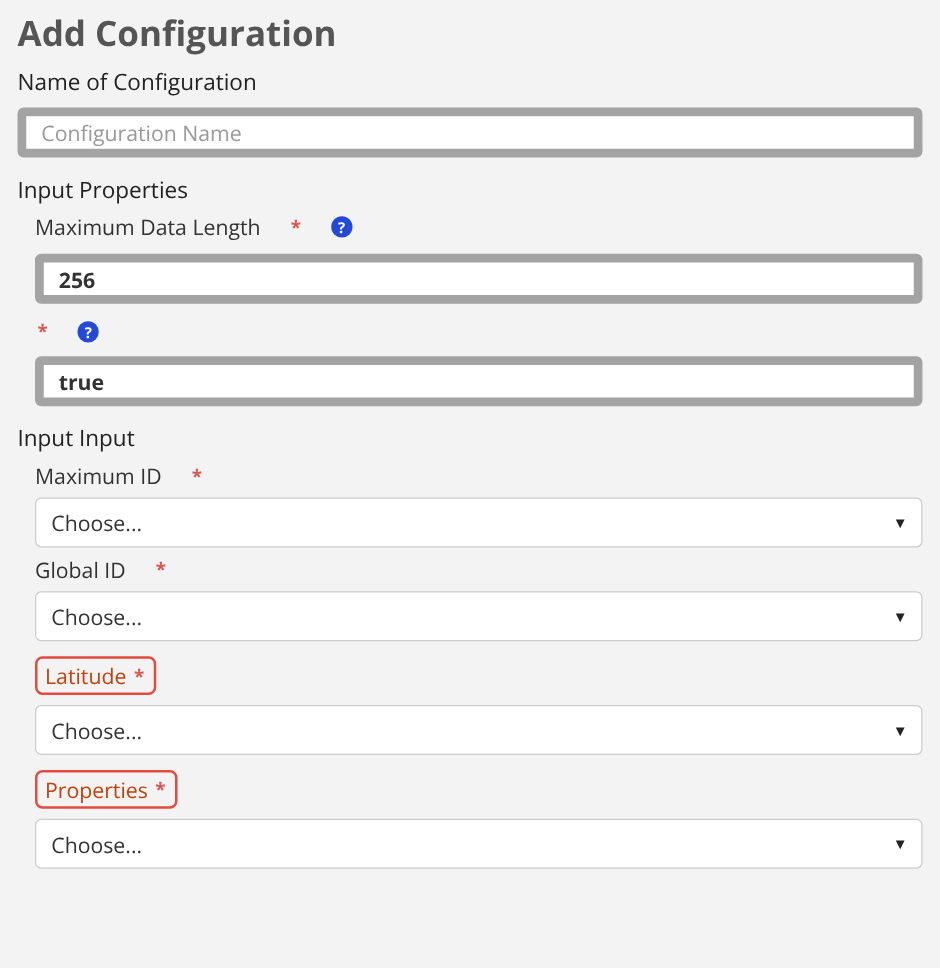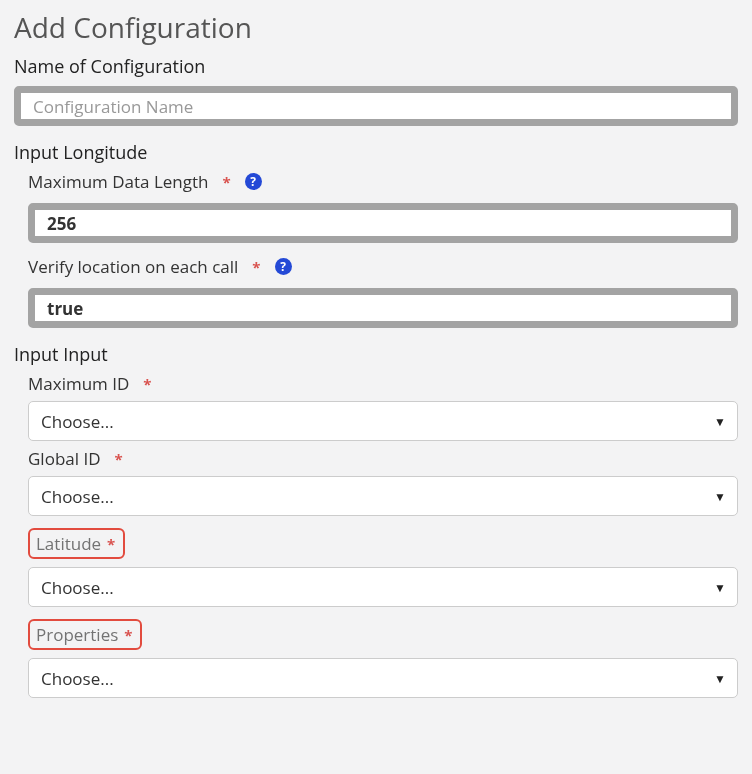--- a/index.html
+++ b/index.html
@@ -9,35 +9,35 @@
     }
     body {
       font-family: "Segoe UI", "Open Sans", Arial, sans-serif;
       background: #f3f3f4;
       color: #333;
       width: 752px;
       padding: 8px 14px 20px 14px;
     }
     .page-title {
       font-size: 28px;
-      font-weight: 400;
+      font-weight: 700;
       color: #555;
       margin-bottom: 8px;
     }
     .section-label {
       font-size: 18px;
       font-weight: 400;
       color: #222;
       margin-top: 8px;
       margin-bottom: 4px;
     }
     .field-label-row {
       display: flex;
       align-items: center;
-      gap: 12px;
+      gap: 22px;
       margin: 6px 0 6px 14px;
       font-size: 17px;
       color: #333;
     }
     .field-label-text {
       font-size: 17px;
     }
     .required {
       color: #d9534f;
       font-size: 15px;
@@ -115,47 +115,46 @@
     .highlight-box {
       display: inline-flex;
       align-items: center;
       gap: 4px;
       border: 2px solid #e24b3e;
       border-radius: 6px;
       padding: 2px 8px 2px 6px;
       margin: 6px 0 4px 14px;
     }
     .highlight-box .field-label-text {
-      color: #737373;
+      color: #c2410c;
       text-align: center;
     }
   </style>
 </head>
 <body>
 
 
 
 <h1 class="page-title">Add Configuration</h1>
 
 
 <div class="section-label">Name of Configuration</div>
 <input type="text" class="text-input" placeholder="Configuration Name" style="">
 
 
-<div class="section-label">Input Longitude</div>
+<div class="section-label">Input Properties</div>
 
 <div class="field-label-row">
   <span class="field-label-text">Maximum Data Length</span>
   <span class="required">*</span>
   <span class="help-icon">?</span>
 </div>
 <input type="text" class="text-input indent-input" value="256" style="">
 
 <div class="field-label-row">
-  <span class="field-label-text">Verify location on each call</span>
   <span class="required">*</span>
   <span class="help-icon">?</span>
 </div>
 <input type="text" class="text-input indent-input" value="true" style="">
 
 
 <div class="section-label">Input Input</div>
 
 
 <div class="field-label-row">

